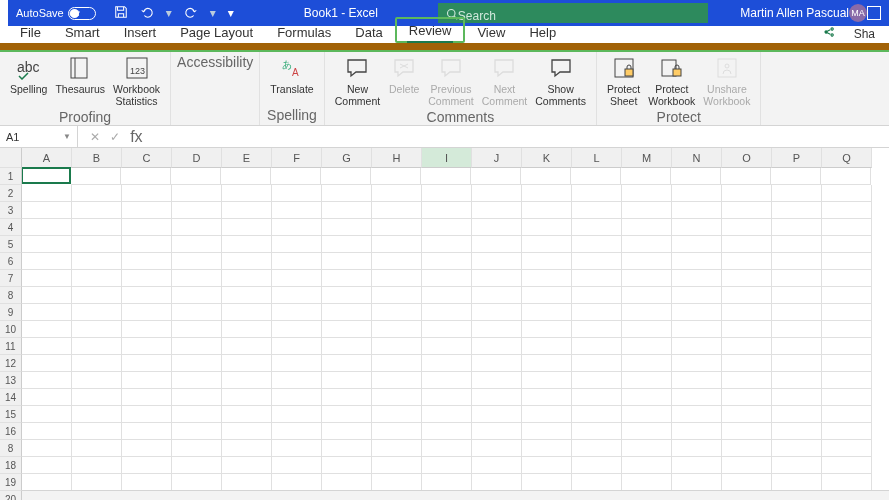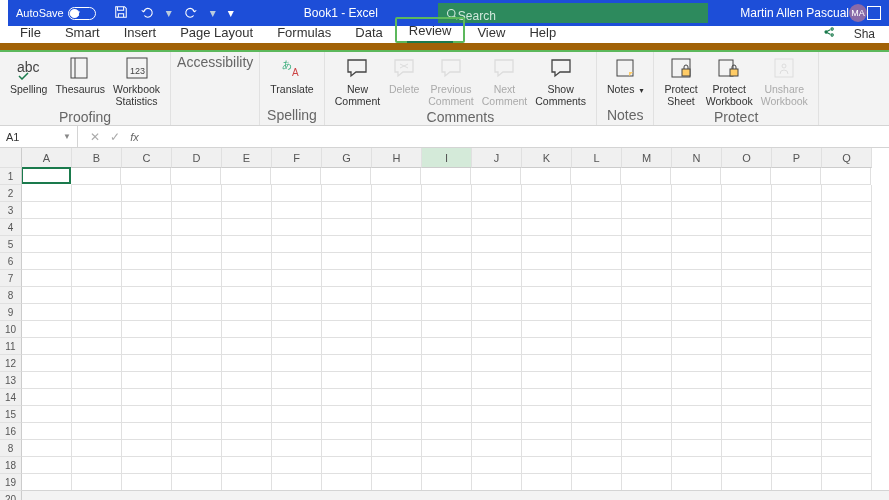--- a/index.html
+++ b/index.html
@@ -37,21 +37,21 @@
   .rbtn .ico { height: 28px; display: flex; align-items: flex-start; justify-content: center; }
   .rbtn .lbl { font-size: 10.5px; line-height: 1.1; color: #333; white-space: pre-line; }
   .rbtn.disabled .lbl { color: #aaa; }
   .rbtn.disabled svg { opacity: 0.4; }
   .drop { font-size: 8px; margin-left: 2px; }
 
   
   .fbar { height: 22px; display: flex; align-items: center; border-bottom: 1px solid #d4d4d4; }
   .namebox { width: 78px; height: 100%; border-right: 1px solid #d4d4d4; display: flex; align-items: center; padding: 0 6px; justify-content: space-between; font-size: 11px; }
   .fbtns { display: flex; align-items: center; gap: 10px; padding: 0 12px; color: #aaa; }
-  .fx { font-style: italic; color: #666; font-size: 11px; }
+  .fx { color: #666; font-size: 16px; }
   .finput { flex: 1; height: 100%; border: none; outline: none; font-size: 11px; padding: 0 6px; }
 
   
   .grid { display: flex; height: calc(500px - 26px - 24px - 76px - 22px - 10px); }
   .rowheaders { width: 22px; flex-shrink: 0; }
   .rowhdr { height: 17px; background: #f0f0f0; border-right: 1px solid #ccc; border-bottom: 1px solid #e0e0e0; font-size: 10px; color: #555; display: flex; align-items: center; justify-content: center; }
   .rowhdr.first { height: 20px; }
   .cols { flex: 1; overflow: hidden; }
   .colheaders { display: flex; height: 20px; }
   .colhdr { width: 50px; background: #f0f0f0; border-right: 1px solid #e0e0e0; border-bottom: 1px solid #ccc; font-size: 11px; color: #555; display: flex; align-items: center; justify-content: center; }
@@ -215,34 +215,20 @@
           <div class="ico">
             <svg width="24" height="24" viewBox="0 0 24 24">
               <path d="M3 4h18v12h-10l-5 4v-4h-3z" fill="none" stroke="#444" stroke-width="1.3"></path>
             </svg>
           </div>
           <div class="lbl">Show
 Comments</div>
         </div>
       </div>
       <div class="group-label">Comments</div>
-    </div>
-    <div class="group">
-      <div class="group-items">
-        <div class="rbtn">
-          <div class="ico">
-            <svg width="24" height="24" viewBox="0 0 24 24">
-              <rect x="4" y="4" width="16" height="16" fill="none" stroke="#444"></rect>
-              <path d="M16 20l4-4h-4z" fill="#fc6"></path>
-            </svg>
-          </div>
-          <div class="lbl">Notes <span class="drop">▾</span></div>
-        </div>
-      </div>
-      <div class="group-label">Notes</div>
     </div>
     <div class="group">
       <div class="group-items">
         <div class="rbtn">
           <div class="ico">
             <svg width="24" height="24" viewBox="0 0 24 24">
               <rect x="3" y="3" width="18" height="18" fill="none" stroke="#444"></rect>
               <rect x="13" y="13" width="8" height="7" fill="#fc6" stroke="#444"></rect>
               <path d="M15 13v-2a2 2 0 0 1 4 0v2" fill="none" stroke="#444"></path>
             </svg>

